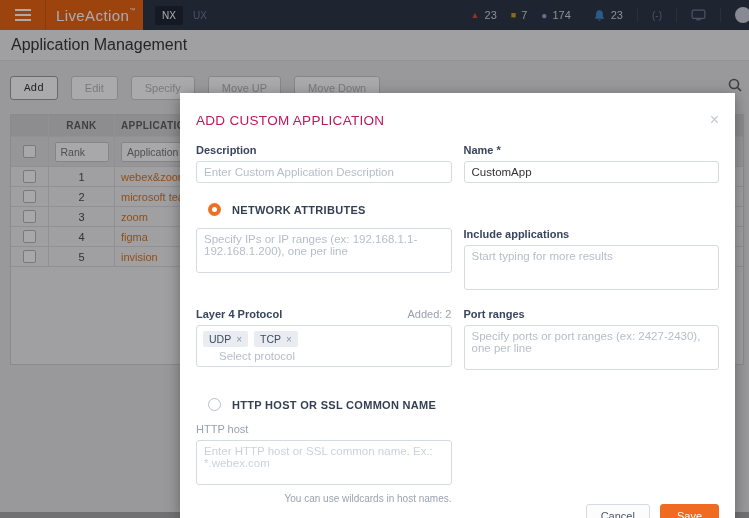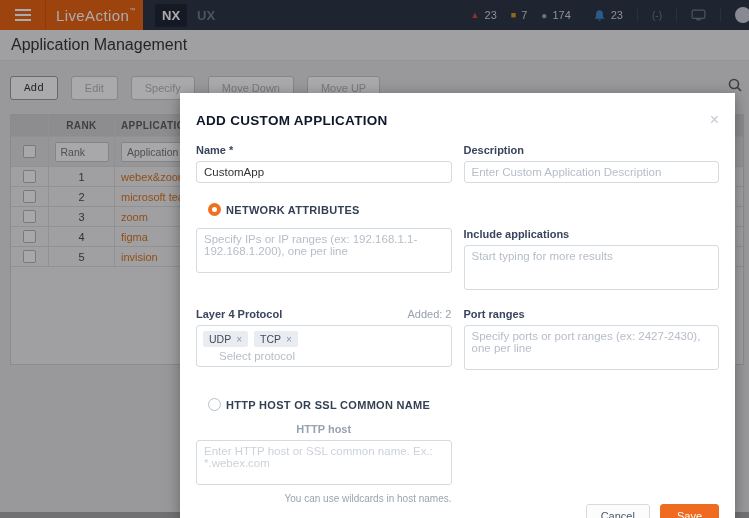--- a/index.html
+++ b/index.html
@@ -8,21 +8,21 @@
   .screen { position:relative; width:749px; height:518px; overflow:hidden; }
 
   
   .topbar { position:relative; height:30px; display:flex; align-items:stretch; background:#2a3242; z-index:1; }
   .brand { width:143px; background:#e8610f; display:flex; align-items:center; flex:0 0 143px; }
   .hamburger { width:46px; height:30px; display:flex; flex-direction:column; justify-content:center; align-items:center; gap:3px; cursor:pointer; border-right:1px solid rgba(0,0,0,0.12); }
   .hamburger span { display:block; width:16px; height:2px; background:#fff; }
   .logo { color:#fff; font-size:15px; letter-spacing:0.4px; padding-left:10px; white-space:nowrap; }
   .logo sup { font-size:6px; vertical-align:top; }
   .nxux { display:flex; align-items:center; gap:10px; padding-left:12px; flex:1 1 auto; }
-  .tab { font-size:13px; font-weight:bold; color:#6f7b91; cursor:pointer; }
+  .tab { font-size:10px; font-weight:normal; color:#6f7b91; cursor:pointer; }
   .tab.active { background:#1b2230; color:#fff; padding:4px 7px; border-radius:2px; }
   .topright { display:flex; align-items:center; gap:14px; padding-right:14px; }
   .alert { display:flex; align-items:center; gap:5px; font-size:11px; color:#cfd4de; cursor:pointer; }
   .glyph-tri { color:#cf4a3c; font-size:9px; }
   .glyph-sq { color:#d79c22; font-size:9px; }
   .glyph-dot { color:#94a7c8; font-size:10px; }
   .vsep { width:1px; height:14px; background:#3a4355; }
   .paren { color:#6f7b91; font-size:10px; cursor:pointer; }
   .avatar-partial { width:16px; height:16px; border-radius:50%; background:#c9ced8; margin-right:-16px; flex:0 0 16px; }
 
@@ -50,30 +50,30 @@
   .fin.rankw { width:54px; }
   .fin.appw { width:150px; }
   .ranktxt { color:#4a4a4a; }
   .appname { color:#d9731c; cursor:pointer; }
   .footer-strip { position:absolute; left:0; bottom:0; width:100%; height:6px; background:#a8a8a8; }
 
   
   .overlay { position:absolute; inset:0; background:rgba(8,10,14,0.34); z-index:5; }
   .modal { position:absolute; left:180px; top:93px; width:555px; height:425px; background:#ffffff; z-index:10; box-shadow:0 3px 14px rgba(0,0,0,0.35); padding:20px 16px 0 16px; display:flex; flex-direction:column; }
   .m-head { display:flex; justify-content:space-between; align-items:flex-start; margin-bottom:16px; }
-  .m-title { font-size:13.5px; font-weight:bold; color:#0f172a; letter-spacing:0.3px; }
+  .m-title { font-size:13.5px; font-weight:normal; color:#be185d; letter-spacing:0.3px; }
   .m-close { color:#c3c9d2; font-size:16px; line-height:14px; cursor:pointer; }
   .grid2 { display:grid; grid-template-columns:1fr 1fr; column-gap:12px; }
   .flabel { font-size:11px; font-weight:bold; color:#38455c; margin-bottom:5px; display:block; }
-  .flabel.dim { color:#98a1af; font-weight:bold;text-align:center; }
+  .flabel.dim { color:#98a1af; font-weight:normal; }
   .tin { width:100%; height:22px; border:1px solid #d6dbe1; border-radius:3px; font-size:11.5px; padding:0 7px; color:#333; font-family:inherit; }
   .tarea { width:100%; height:45px; border:1px solid #d6dbe1; border-radius:3px; font-size:11.5px; padding:4px 7px; color:#333; font-family:inherit; resize:none; }
   .tin::placeholder, .tarea::placeholder { color:#b6bdc8; }
   .tarea.ghost::placeholder { color:#ccd2da; }
-  .sect { display:flex; align-items:center; gap:5px; margin:18px 0 12px 0;padding-left:12px; }
+  .sect { display:flex; align-items:center; gap:11px; margin:18px 0 12px 0;padding-left:12px; }
   .radio-on { width:13px; height:13px; border-radius:50%; background:#f07022; border:none; position:relative; flex:0 0 13px; cursor:pointer; }
   .radio-on::after { content:""; position:absolute; left:4px; top:4px; width:5px; height:5px; border-radius:50%; background:#fff; }
   .radio-off { width:13px; height:13px; border-radius:50%; background:#fff; border:1px solid #b9c0ca; flex:0 0 13px; cursor:pointer; }
   .sect-label { font-size:11px; font-weight:bold; color:#333f52; letter-spacing:0.3px; }
   .mrow { margin-bottom:14px; }
   .l4top { display:flex; justify-content:space-between; align-items:baseline; }
   .added { font-size:11px; color:#98a1af; font-weight:normal; }
   .chipbox { border:1px solid #d6dbe1; border-radius:3px; padding:5px 6px 4px 6px; min-height:37px; cursor:text; }
   .chips { display:flex; gap:6px; margin-bottom:3px; }
   .chip { background:#e9edf2; border-radius:2px; font-size:10.5px; color:#3f4a5a; padding:2px 6px; display:flex; align-items:center; gap:5px;text-align:right; }
@@ -136,22 +136,22 @@
     </div>
   </header>
 
   <div class="titlebar">Application Management</div>
 
   <div class="content">
     <div class="toolbar">
       <button class="tbtn primary">Add</button>
       <button class="tbtn dim">Edit</button>
       <button class="tbtn dim">Specify</button>
+      <button class="tbtn dim">Move UP</button>
       <button class="tbtn dim">Move Down</button>
-      <button class="tbtn dim">Move UP</button>
       <svg class="search-ic" width="16" height="16" viewBox="0 0 16 16">
         <circle cx="7" cy="7" r="4.5" fill="none" stroke="#5a5a5a" stroke-width="1.6"></circle>
         <line x1="10.4" y1="10.4" x2="14" y2="14" stroke="#5a5a5a" stroke-width="1.6"></line>
       </svg>
     </div>
 
     <div class="apptable">
       <div class="trow thead">
         <div class="cell-c"></div>
         <div class="cell-c">RANK</div>
@@ -212,26 +212,26 @@
   <div class="overlay"></div>
 
   <div class="modal">
     <div class="m-head">
       <span class="m-title">ADD CUSTOM APPLICATION</span>
       <span class="m-close">×</span>
     </div>
 
     <div class="grid2 mrow">
       <div>
+        <label class="flabel">Description</label>
+        <input class="tin" placeholder="Enter Custom Application Description" style="">
+      </div>
+      <div>
         <label class="flabel">Name *</label>
         <input class="tin" value="CustomApp" style="">
-      </div>
-      <div>
-        <label class="flabel">Description</label>
-        <input class="tin" placeholder="Enter Custom Application Description" style="">
       </div>
     </div>
 
     <div class="sect" style="margin-top:6px;">
       <span class="radio-on"></span>
       <span class="sect-label">NETWORK ATTRIBUTES</span>
     </div>
 
     <div class="grid2 mrow">
       <div>

